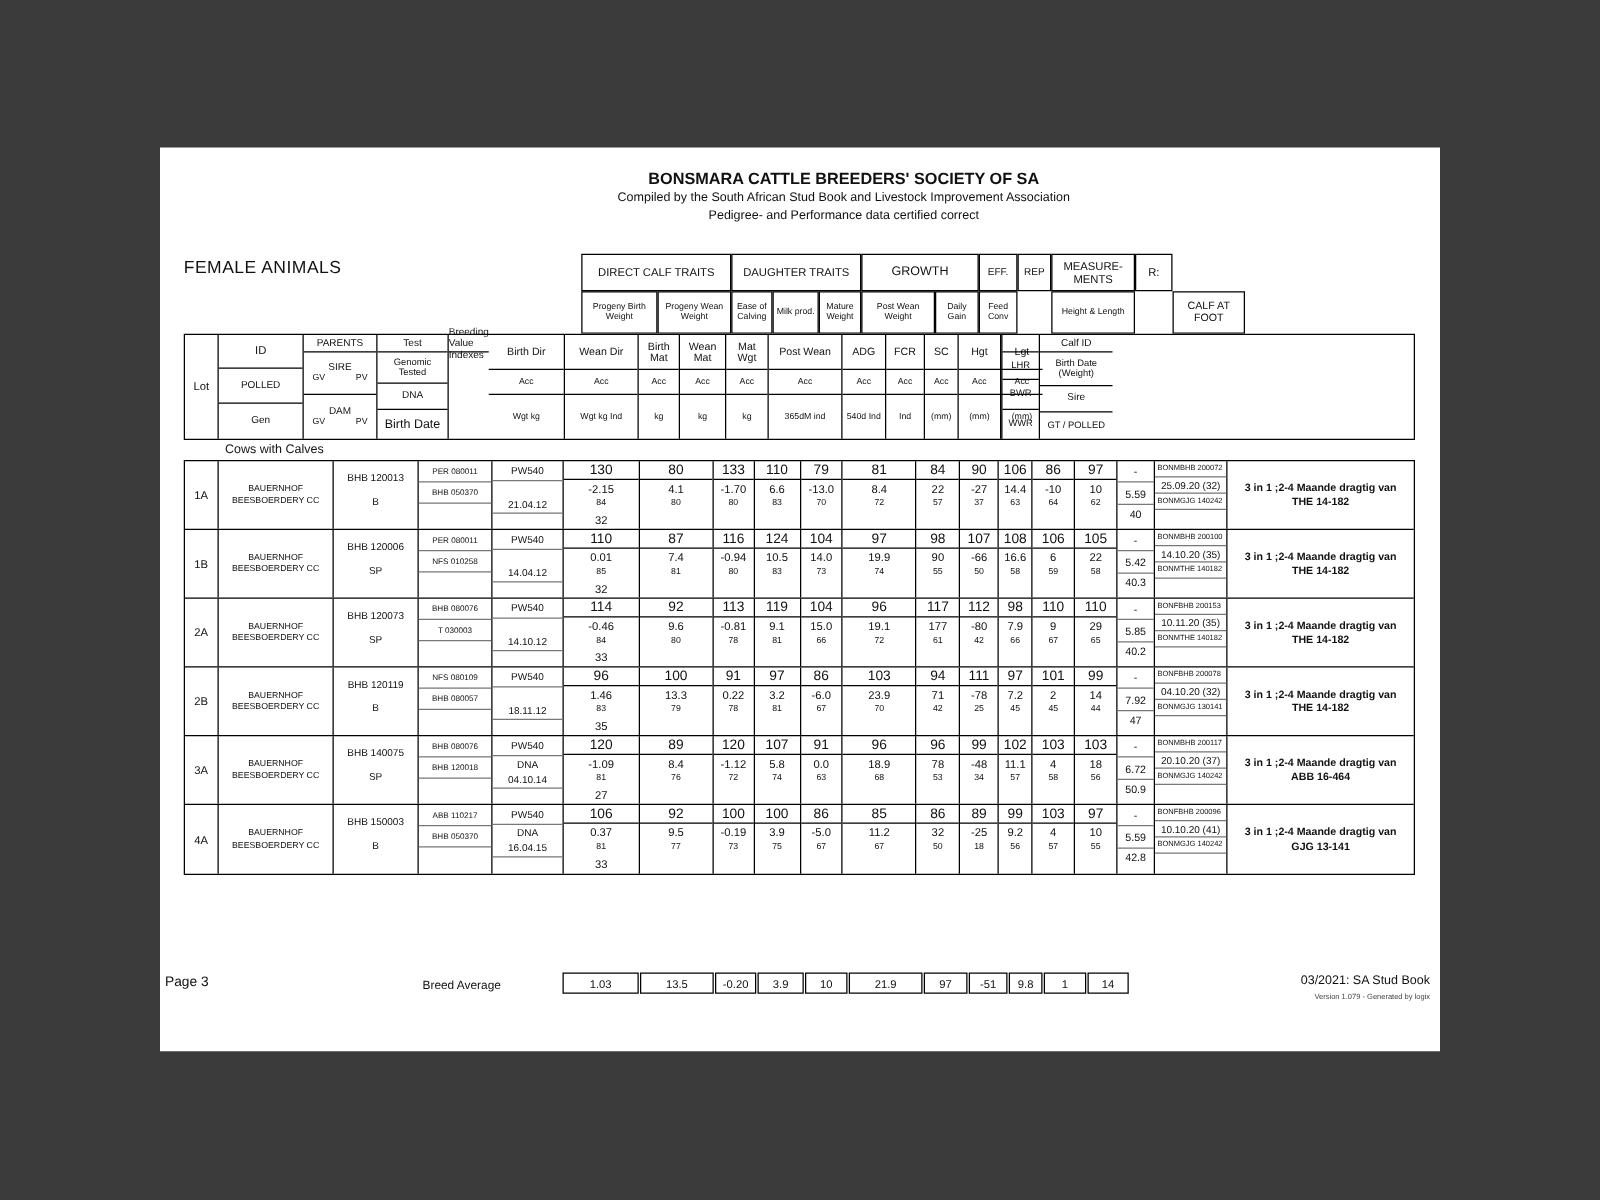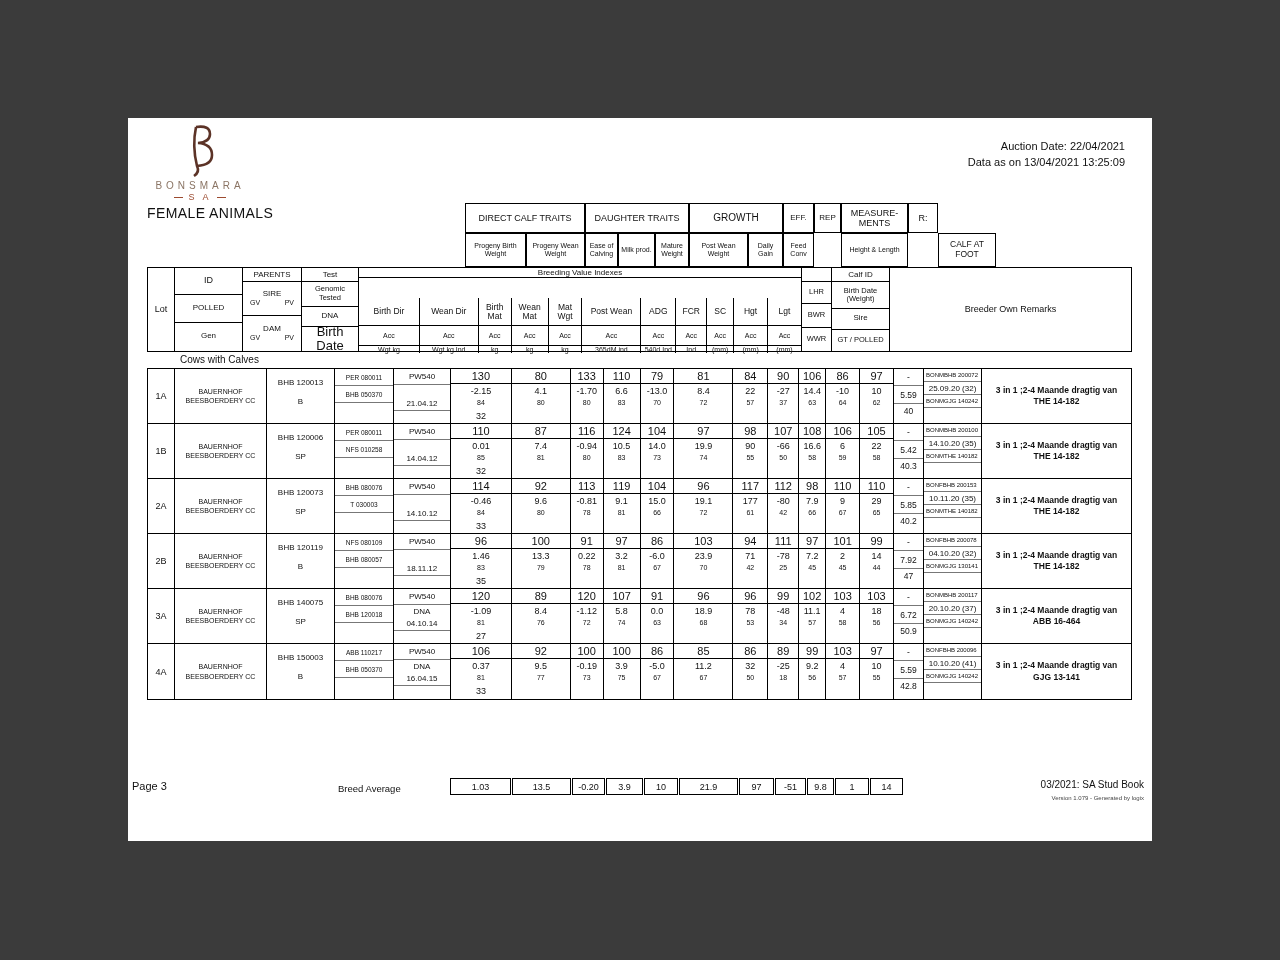--- a/index.html
+++ b/index.html
@@ -39,29 +39,29 @@
   .full { flex:1; font-size:9px; }
   .strip { height:14px; font-size:8px; border-bottom:1px solid #000; display:flex; align-items:center; justify-content:center; }
   .h3a { height:28px; font-size:9px; border-bottom:1px solid #000; }
   .h3b { height:28px; font-size:8px; border-bottom:1px solid #000; }
   .h3c { height:29px; font-size:8px; }
   .psire { height:35px; border-bottom:1px solid #000; flex-direction:column; justify-content:center; font-size:8px; }
   .pdam  { height:36px; flex-direction:column; justify-content:center; font-size:8px; }
   .gvpv { display:flex; justify-content:space-between; width:100%; padding:0 7px; font-size:7px; margin-top:1px; }
   .tgen { height:26px; font-size:7.5px; border-bottom:1px solid #000; padding:0 2px; }
   .tdna { height:21px; font-size:8px; border-bottom:1px solid #000; }
-  .tbd  { height:24px; font-size:13px; }
+  .tbd  { height:24px; font-size:10px; }
   .lcell1 { height:23px; font-size:7.5px; border-bottom:1px solid #000; }
   .lcell2 { height:24px; font-size:7.5px; border-bottom:1px solid #000; }
   .lcell3 { height:24px; font-size:7.5px; }
   .cbirth { height:28px; font-size:7.5px; border-bottom:1px solid #000; padding:0 2px; }
   .csire  { height:21px; font-size:8px; border-bottom:1px solid #000; }
   .cgt    { height:22px; font-size:7.5px; }
 
-  .bv-block { width:443px; display:flex; flex-direction:column; border-right:1px solid #000;gap:20px; }
+  .bv-block { width:443px; display:flex; flex-direction:row; border-right:1px solid #000; }
   .bvi-strip { height:14px; font-size:8px; border-bottom:1px solid #000; display:flex; align-items:center; justify-content:center; }
   .bvh-row { display:flex; flex:1; }
   .bvhcol { display:flex; flex-direction:column; border-right:1px solid #000; }
   .bvhcol:last-child { border-right:none; }
   .bvhcol .n  { height:28px; font-size:8.5px; border-bottom:1px solid #000; display:flex; align-items:center; justify-content:center; text-align:center; line-height:1.05; padding:0 1px; }
   .bvhcol .ac { height:20px; font-size:7px; border-bottom:1px solid #000; display:flex; align-items:center; justify-content:center; }
   .bvhcol .u  { flex:1; font-size:7px; display:flex; align-items:center; justify-content:center; text-align:center; line-height:1.05; padding:0 1px; }
   .w0{width:61px}.w1{width:59px}.w2{width:33px}.w3{width:37px}.w4{width:34px}.w5{width:59px}
   .w6{width:35px}.w7{width:31px}.w8{width:27px}.w9{width:34px}.w10{width:33px}
 
@@ -103,34 +103,27 @@
   .bav-row { position:absolute; left:322px; top:660px; display:flex; height:17px; }
   .bav { border:1px solid #000; display:flex; align-items:center; justify-content:center; font-size:9px; margin-right:1px; }
   .studbook { position:absolute; right:8px; top:661px; font-size:10px; text-align:right; }
   .version { position:absolute; right:8px; top:677px; font-size:6px; color:#444; text-align:right; }
 </style>
 </head>
 <body>
 
 <div class="page">
 
-  <div class="logo">
-    <svg width="34" height="54" viewBox="0 0 34 54">
-      <path d="M13 3 Q27 1 27 10 Q27 18 15 19 Q29 20 29 31 Q29 41 14 42" fill="none" stroke="#5c3327" stroke-width="2.6"></path>
-      <path d="M13 3 Q9 22 14 42 Q17 48 11 52" fill="none" stroke="#5c3327" stroke-width="2.6"></path>
-    </svg>
-    <div class="logo-text">BONSMARA</div>
-    <div class="logo-sa">S A</div>
+
+  <div class="title-block">
+    <div class="doc-title">BONSMARA CATTLE BREEDERS' SOCIETY OF SA</div>
+    <div class="doc-sub">Compiled by the South African Stud Book and Livestock Improvement Association</div>
+    <div class="doc-sub">Pedigree- and Performance data certified correct</div>
   </div>
 
-
-  <div class="date-block">
-    <div>Auction Date: 22/04/2021</div>
-    <div>Data as on 13/04/2021 13:25:09</div>
-  </div>
 
   <div class="section-title">FEMALE ANIMALS</div>
 
   <div class="bands">
     <div class="band b1" style="left:303px;width:120px">DIRECT CALF TRAITS</div>
     <div class="band b1" style="left:423px;width:104px">DAUGHTER TRAITS</div>
     <div class="band b1" style="left:527px;width:94px;font-size:10px">GROWTH</div>
     <div class="band b1" style="left:621px;width:31px;font-size:8px">EFF.</div>
     <div class="band b1" style="left:652px;width:27px;font-size:8px">REP</div>
     <div class="band b1" style="left:679px;width:67px">MEASURE-MENTS</div>
@@ -247,23 +240,20 @@
       <div class="hc lcell1">LHR</div>
       <div class="hc lcell2">BWR</div>
       <div class="hc lcell3">WWR</div>
     </div>
     <div class="col w-calf">
       <div class="strip">Calf ID</div>
       <div class="hc cbirth">Birth Date (Weight)</div>
       <div class="hc csire">Sire</div>
       <div class="hc cgt">GT / POLLED</div>
     </div>
-    <div class="col w-remarks">
-        <div class="hc full">Breeder Own Remarks</div>
-      </div>
   </div>
 
   <div class="cows-label">Cows with Calves</div>
 
   <div class="rows">
 
       <div class="trow">
         <div class="col w-lot cc lot-cell">1A</div>
         <div class="col w-seller cc pre seller-cell">BAUERNHOF
 BEESBOERDERY CC</div>

